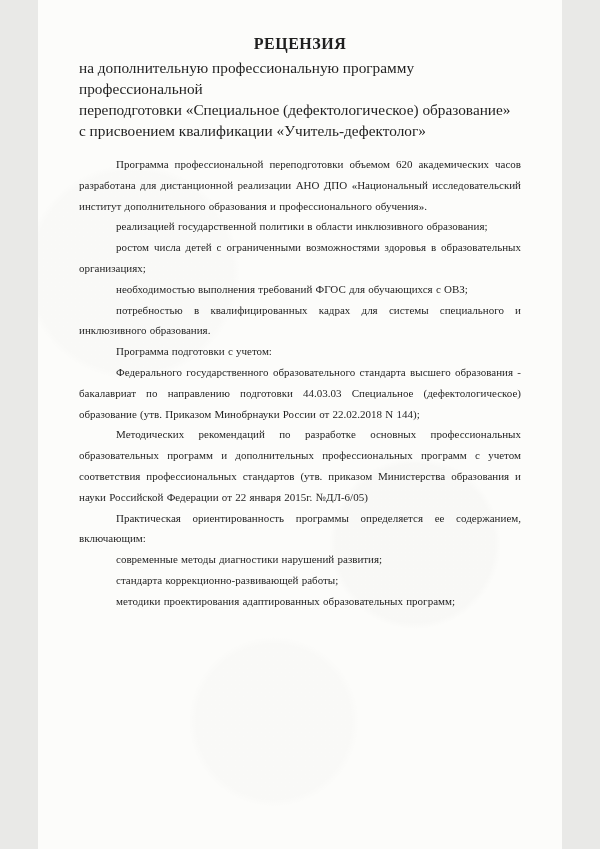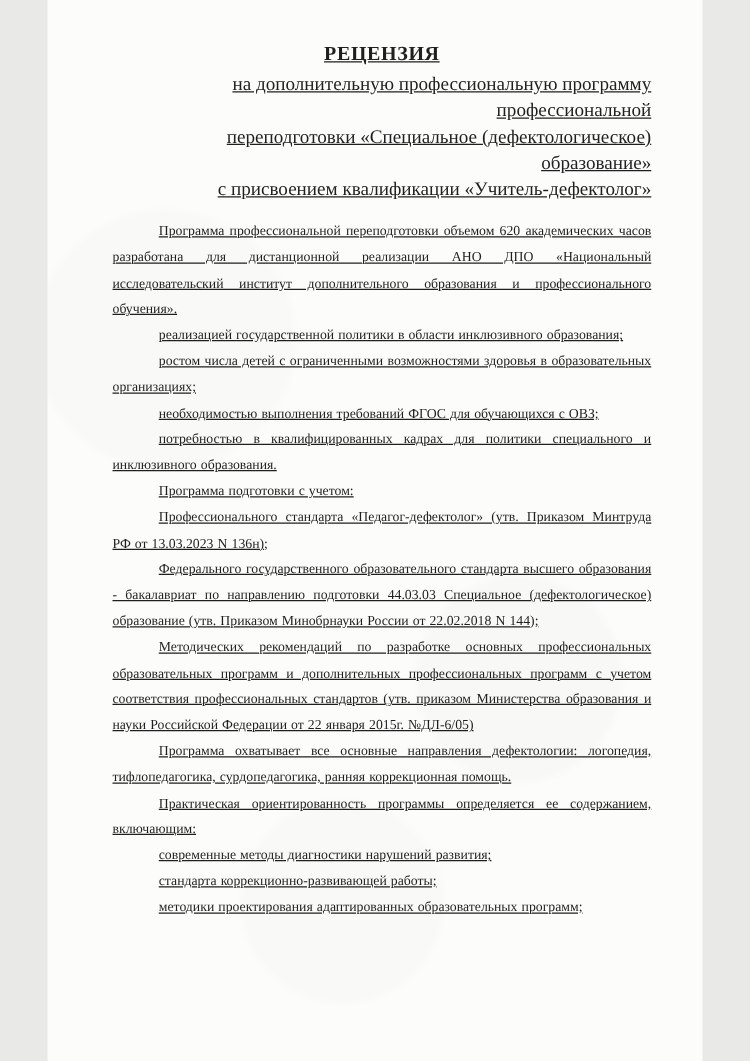--- a/index.html
+++ b/index.html
@@ -12,41 +12,40 @@
     width: 524px;
     height: 849px;
     margin: 0 auto;
     background: #fcfcfa;
     background-image:
       radial-gradient(circle at 18% 32%, rgba(0,0,0,0.012) 0 14%, transparent 15%),
       radial-gradient(circle at 72% 64%, rgba(0,0,0,0.014) 0 12%, transparent 13%),
       radial-gradient(circle at 45% 85%, rgba(0,0,0,0.01) 0 10%, transparent 11%);
     overflow: hidden;
     box-sizing: border-box;
-    padding: 33px 41px 0 52px;
+    padding: 33px 41px 0 41px;
     font-family: "Liberation Serif", "DejaVu Serif", serif;
     color: #1f1f1f;
-    text-decoration: underline;
     -webkit-font-smoothing: antialiased;
   }
   .title {
     margin: 0;
     font-size: 16px;
     font-weight: bold;
     text-align: center;
     line-height: 22px;
     letter-spacing: 0.5px;
   }
   .subtitle {
     margin-top: 2px;
   }
   .subline {
     font-size: 15.3px;
     line-height: 21px;
-    text-align: right;
+    text-align: left;
   }
   .body {
     margin-top: 13px;
   }
   .para {
     margin: 0;
     font-size: 11px;
     line-height: 20.8px;
     text-align: justify;
     text-indent: 37px;
@@ -63,24 +62,22 @@
     <div class="subline">на дополнительную профессиональную программу профессиональной</div>
     <div class="subline">переподготовки «Специальное (дефектологическое) образование»</div>
     <div class="subline">с присвоением квалификации «Учитель-дефектолог»</div>
   </div>
 
   <div class="body">
     <p class="para">Программа профессиональной переподготовки объемом 620 академических часов разработана для дистанционной реализации АНО ДПО «Национальный исследовательский институт дополнительного образования и профессионального обучения».</p>
     <p class="para">реализацией государственной политики в области инклюзивного образования;</p>
     <p class="para">ростом числа детей с ограниченными возможностями здоровья в образовательных организациях;</p>
     <p class="para">необходимостью выполнения требований ФГОС для обучающихся с ОВЗ;</p>
-    <p class="para">потребностью в квалифицированных кадрах для политики специального и инклюзивного образования.</p>
+    <p class="para">потребностью в квалифицированных кадрах для системы специального и инклюзивного образования.</p>
     <p class="para">Программа подготовки с учетом:</p>
-    <p class="para">Профессионального стандарта «Педагог-дефектолог» (утв. Приказом Минтруда РФ от 13.03.2023 N 136н);</p>
     <p class="para">Федерального государственного образовательного стандарта высшего образования - бакалавриат по направлению подготовки 44.03.03 Специальное (дефектологическое) образование (утв. Приказом Минобрнауки России от 22.02.2018 N 144);</p>
     <p class="para">Методических рекомендаций по разработке основных профессиональных образовательных программ и дополнительных профессиональных программ с учетом соответствия профессиональных стандартов (утв. приказом Министерства образования и науки Российской Федерации от 22 января 2015г. №ДЛ-6/05)</p>
-    <p class="para">Программа охватывает все основные направления дефектологии: логопедия, тифлопедагогика, сурдопедагогика, ранняя коррекционная помощь.</p>
     <p class="para">Практическая ориентированность программы определяется ее содержанием, включающим:</p>
     <p class="para">современные методы диагностики нарушений развития;</p>
     <p class="para">стандарта коррекционно-развивающей работы;</p>
     <p class="para">методики проектирования адаптированных образовательных программ;</p>
   </div>
 </div>
 
 </body></html>

